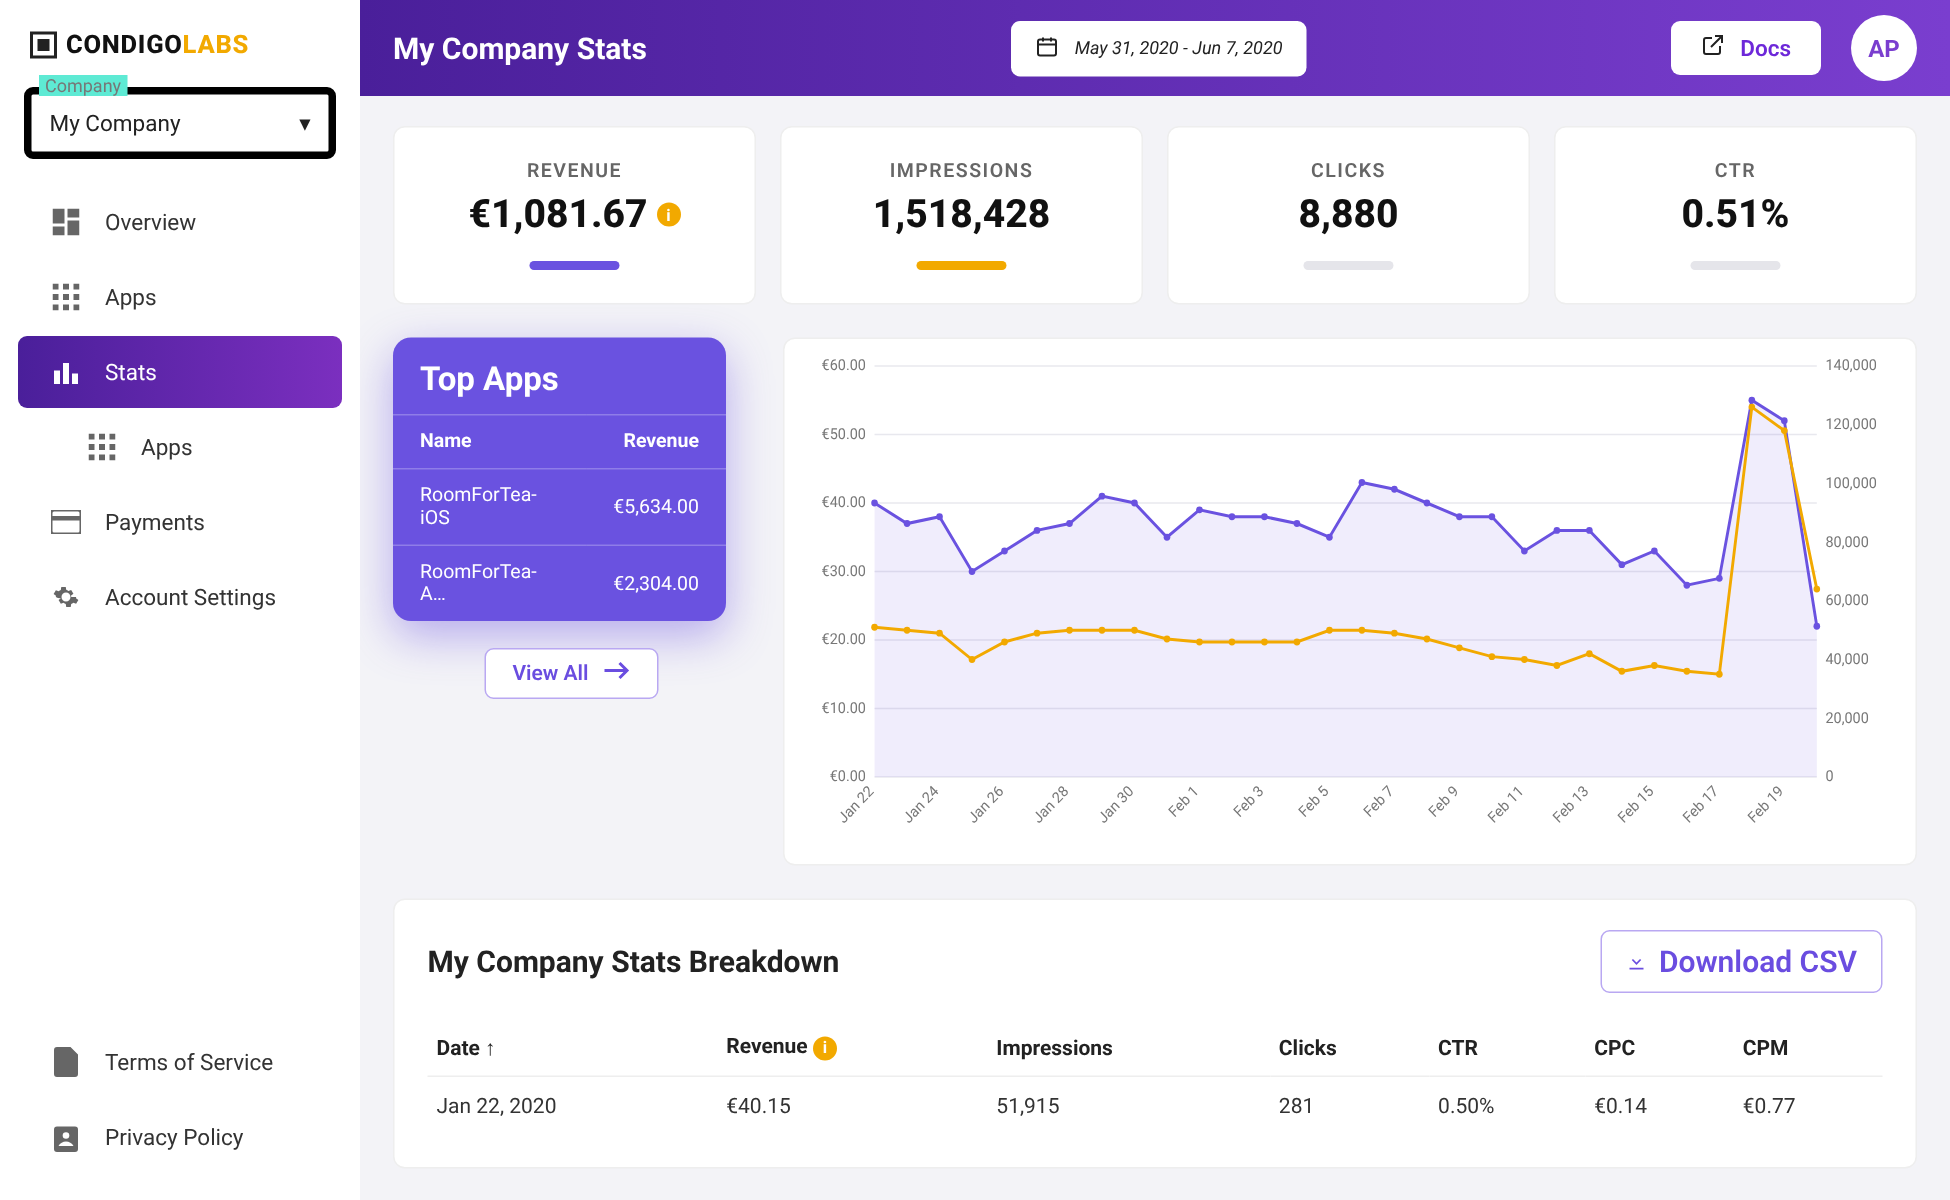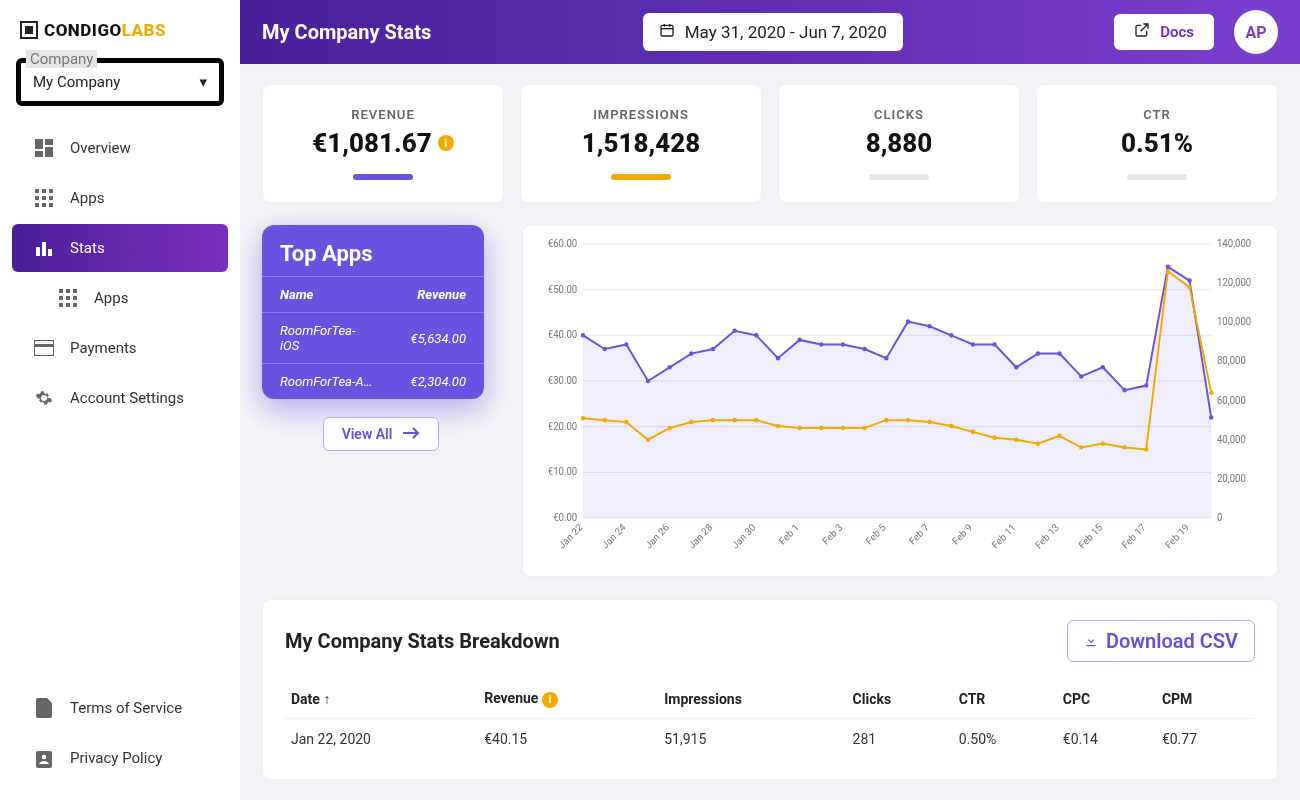--- a/index.html
+++ b/index.html
@@ -31,21 +31,21 @@
   width: 18px; height: 18px; border: 2px solid #222; position: relative;
 }
 .logo .sq::after { content:""; position:absolute; inset:3px; background:#222; }
 .logo .b1 { color:#111; }
 .logo .b2 { color:#f2a900; }
 .company-select {
   margin: 0 16px 10px;
   position: relative;
 }
 .company-select label {
-  position:absolute; top:-8px; left:10px; font-size:15px; background:#e5e5e5; color:#777; padding:0 4px;
+  position:absolute; top:-8px; left:10px; font-size:12px; background:#5eead4; color:#777; padding:0 4px;
 }
 .company-select .sel {
   border: 5px solid #000000;
   border-radius: 6px;
   padding: 10px 12px;
   font-size: 15px;
   color:#222;
   display:flex; justify-content:space-between; align-items:center;
 }
 .nav { flex:1; padding-top: 6px; }
@@ -67,22 +67,22 @@
 .main { flex:1; display:flex; flex-direction:column; overflow:hidden;}
 .topbar {
   height:64px;
   background: linear-gradient(90deg,#4a1f9a,#7a3ecf);
   display:flex; align-items:center; padding: 16px 22px; gap:20px;
   color:#fff;
 }
 .topbar h1 { font-size:20px; font-weight:700; flex: 0 0 auto; }
 .topbar .spacer { flex:1; display:flex; justify-content:center; }
 .date-chip {
-  background:#fff; color:#222; border-radius:6px; padding:9px 16px; font-size:17px;
-  display:flex; align-items:center; gap:10px;
+  background:#fff; color:#222; border-radius:6px; padding:9px 16px; font-size:12px;
+  display:flex; align-items:center; gap:10px;font-style:italic;
 }
 .docs-btn {
   background:#fff; color:#6d28d9; border-radius:6px; padding:8px 20px; font-weight:600; font-size:15px;
   display:flex; align-items:center; gap:10px;
 }
 .avatar {
   width:44px; height:44px; border-radius:50%; background:#fff; color:#7a3ecf;
   display:flex; align-items:center; justify-content:center; font-weight:700; font-size:16px;
 }
 .content { padding: 20px 22px; overflow:auto; flex:1;}
@@ -95,21 +95,21 @@
 .kpi .val { font-size:26px; font-weight:800; color:#111; margin-top:6px; display:flex; align-items:center; justify-content:center; gap:6px;}
 .kpi .bar { width:60px; height:6px; border-radius:3px; margin:16px auto 0;}
 .mid-row { display:flex; gap:22px; margin-top:22px;}
 .topapps {
   width:222px;
   background:#6a52e0;
   color:#fff; border-radius:12px; overflow:hidden;
   box-shadow: 0 10px 30px rgba(106,82,224,0.45);
 }
 .topapps h3 { font-size:22px; font-weight:700; padding:16px 18px 10px;}
-.topapps table { width:100%; font-size:13px; border-collapse:collapse;font-style:italic;}
+.topapps table { width:100%; font-size:13px; border-collapse:collapse;}
 .topapps th, .topapps td { text-align:left; padding:10px 18px; border-top:1px solid rgba(255,255,255,0.25);}
 .topapps th:last-child, .topapps td:last-child { text-align:right;}
 .viewall {
   margin:18px auto 0; display:flex; align-items:center; gap:10px;
   border:1px solid #b9a8f2; color:#6a4de0; background:#fff;
   padding:8px 18px; border-radius:6px; font-size:14px; font-weight:600;
   width:fit-content;
 }
 .left-col { width:238px; display:flex; flex-direction:column;}
 .chart-wrap { flex:1; background:#fff; border:1px solid #eee; border-radius:8px; padding:8px 12px;}

